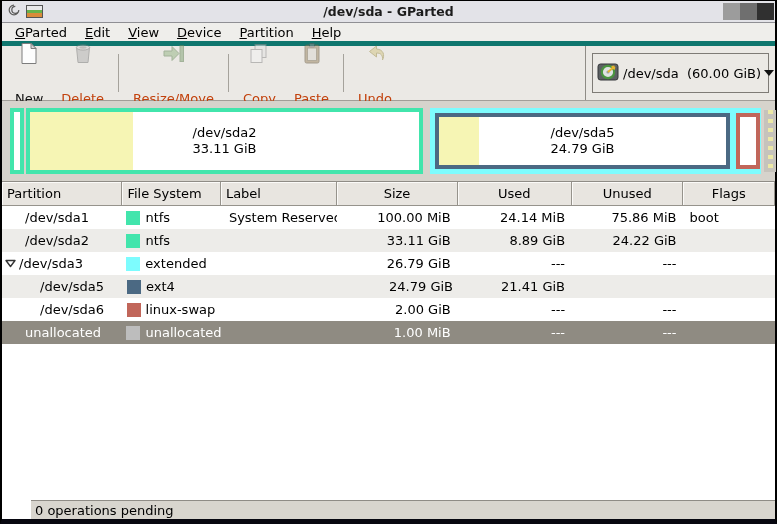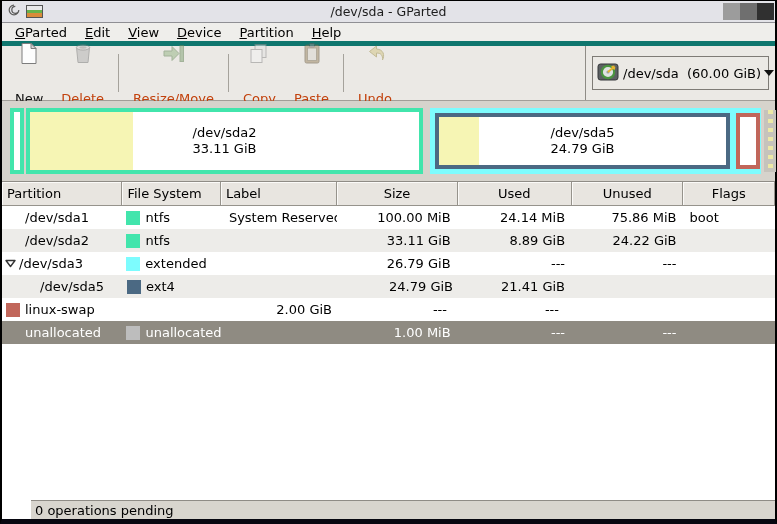--- a/index.html
+++ b/index.html
@@ -10,38 +10,38 @@
     display:flex;flex-direction:column;
     background:#fff;
     font-family:"DejaVu Sans","Liberation Sans",sans-serif;
     font-size:13px;color:#000;
   }
   
   .titlebar{height:22px;background:#E3E3E8;display:flex;align-items:center;flex:0 0 auto;border-bottom:1px solid #8f8f94;}
   .titlebar .tb-icons{display:flex;align-items:center;gap:5px;padding-left:5px;width:60px;}
   .app-mini-icon{width:17px;height:13px;background:#cfcfcf;border:1px solid #555;display:flex;flex-direction:column;overflow:hidden;}
   .app-mini-icon i{display:block;height:4px;}
-  .title-text{flex:1;text-align:center;font-weight:normal;font-size:12.5px;color:#1c1c1c;}
+  .title-text{flex:1;text-align:center;font-weight:bold;font-size:12.5px;color:#1c1c1c;}
   .win-buttons{display:flex;padding-right:1px;width:60px;justify-content:flex-end;}
   .win-btn{width:17px;height:17px;}
   
   .menubar{height:23px;background:#EFEEEB;display:flex;align-items:center;padding-left:4px;border-bottom:5px solid #0f766e;flex:0 0 auto;}
   .menu-item{padding:2px 9px;cursor:default;}
   .menu-item u{text-decoration:underline;}
   
   .toolbar{height:55px;background:#EBE9E5;display:flex;align-items:stretch;border-bottom:1px solid #a19e98;flex:0 0 auto;}
   .tb-left{flex:1;display:flex;align-items:center;padding-left:4px;}
   .tbtn{display:flex;flex-direction:column;align-items:center;justify-content:center;padding:3px 9px;min-width:40px;gap:24px;}
   .tbtn .ticon{height:26px;display:flex;align-items:center;justify-content:center;}
   .tbtn .tlabel{font-size:13px;color:#101010;margin-top:1px;white-space:nowrap;}
   .tbtn.disabled .tlabel{color:#c2410c;}
   .tbtn.disabled .ticon{opacity:.55;filter:grayscale(35%);}
   .tsep{width:1px;background:#a5a29b;height:38px;margin:0 5px;align-self:center;}
   .tb-right{width:190px;border-left:1px solid #8f8c86;display:flex;align-items:center;justify-content:center;padding:6px;}
-  .device-combo{width:100%;height:34px;border:1px solid #7e7b76;background:#EBE9E5;display:flex;align-items:center;padding:2px 4px;}
+  .device-combo{width:100%;height:40px;border:1px solid #7e7b76;background:#EBE9E5;display:flex;align-items:center;padding:2px 4px;}
   .device-combo .dlabel{white-space:pre;margin-left:4px;flex:1;}
   .combo-arrow{width:0;height:0;border-left:5px solid transparent;border-right:5px solid transparent;border-top:6px solid #111;margin:0 3px;}
   
   .diskpanel{height:80px;background:#D6D3CC;position:relative;flex:0 0 auto;}
   .diskbar{position:absolute;left:6px;top:7px;height:66px;width:765px;}
   .seg{position:absolute;top:0;height:66px;background:#fff;}
   .seg .used{position:absolute;left:0;top:0;bottom:0;}
   .seg .seg-text{position:absolute;inset:0;display:flex;flex-direction:column;align-items:center;justify-content:center;line-height:16px;z-index:2;}
   .ext-frame{position:absolute;top:0;height:66px;}
   .unalloc-strip{position:absolute;top:2px;height:62px;background:#C6C3BC;
@@ -266,20 +266,23 @@
           <div class="cell left" style="width: 99px;">
             <span class="swatch" style="background: rgb(75, 105, 131);"></span>
             <span>ext4</span>
           </div>
           <div class="cell left" style="width: 117px; padding-left: 8px;"></div>
           <div class="cell num" style="width: 121px;">24.79 GiB</div>
           <div class="cell num" style="width: 112px;">21.41 GiB</div>
           <div class="cell left" style="width: 92px; padding-left: 6px;"></div>
         </div>
         <div class="row">
+          <div class="cell left" style="width: 121px; padding-left: 38px;">
+            <span>/dev/sda6</span>
+          </div>
           <div class="cell left" style="width: 99px;">
             <span class="swatch" style="background: rgb(193, 102, 90);"></span>
             <span>linux-swap</span>
           </div>
           <div class="cell left" style="width: 117px; padding-left: 8px;"></div>
           <div class="cell num" style="width: 121px;">2.00 GiB</div>
           <div class="cell num" style="width: 115px;">---</div>
           <div class="cell num" style="width: 112px;">---</div>
           <div class="cell left" style="width: 92px; padding-left: 6px;"></div>
         </div>

